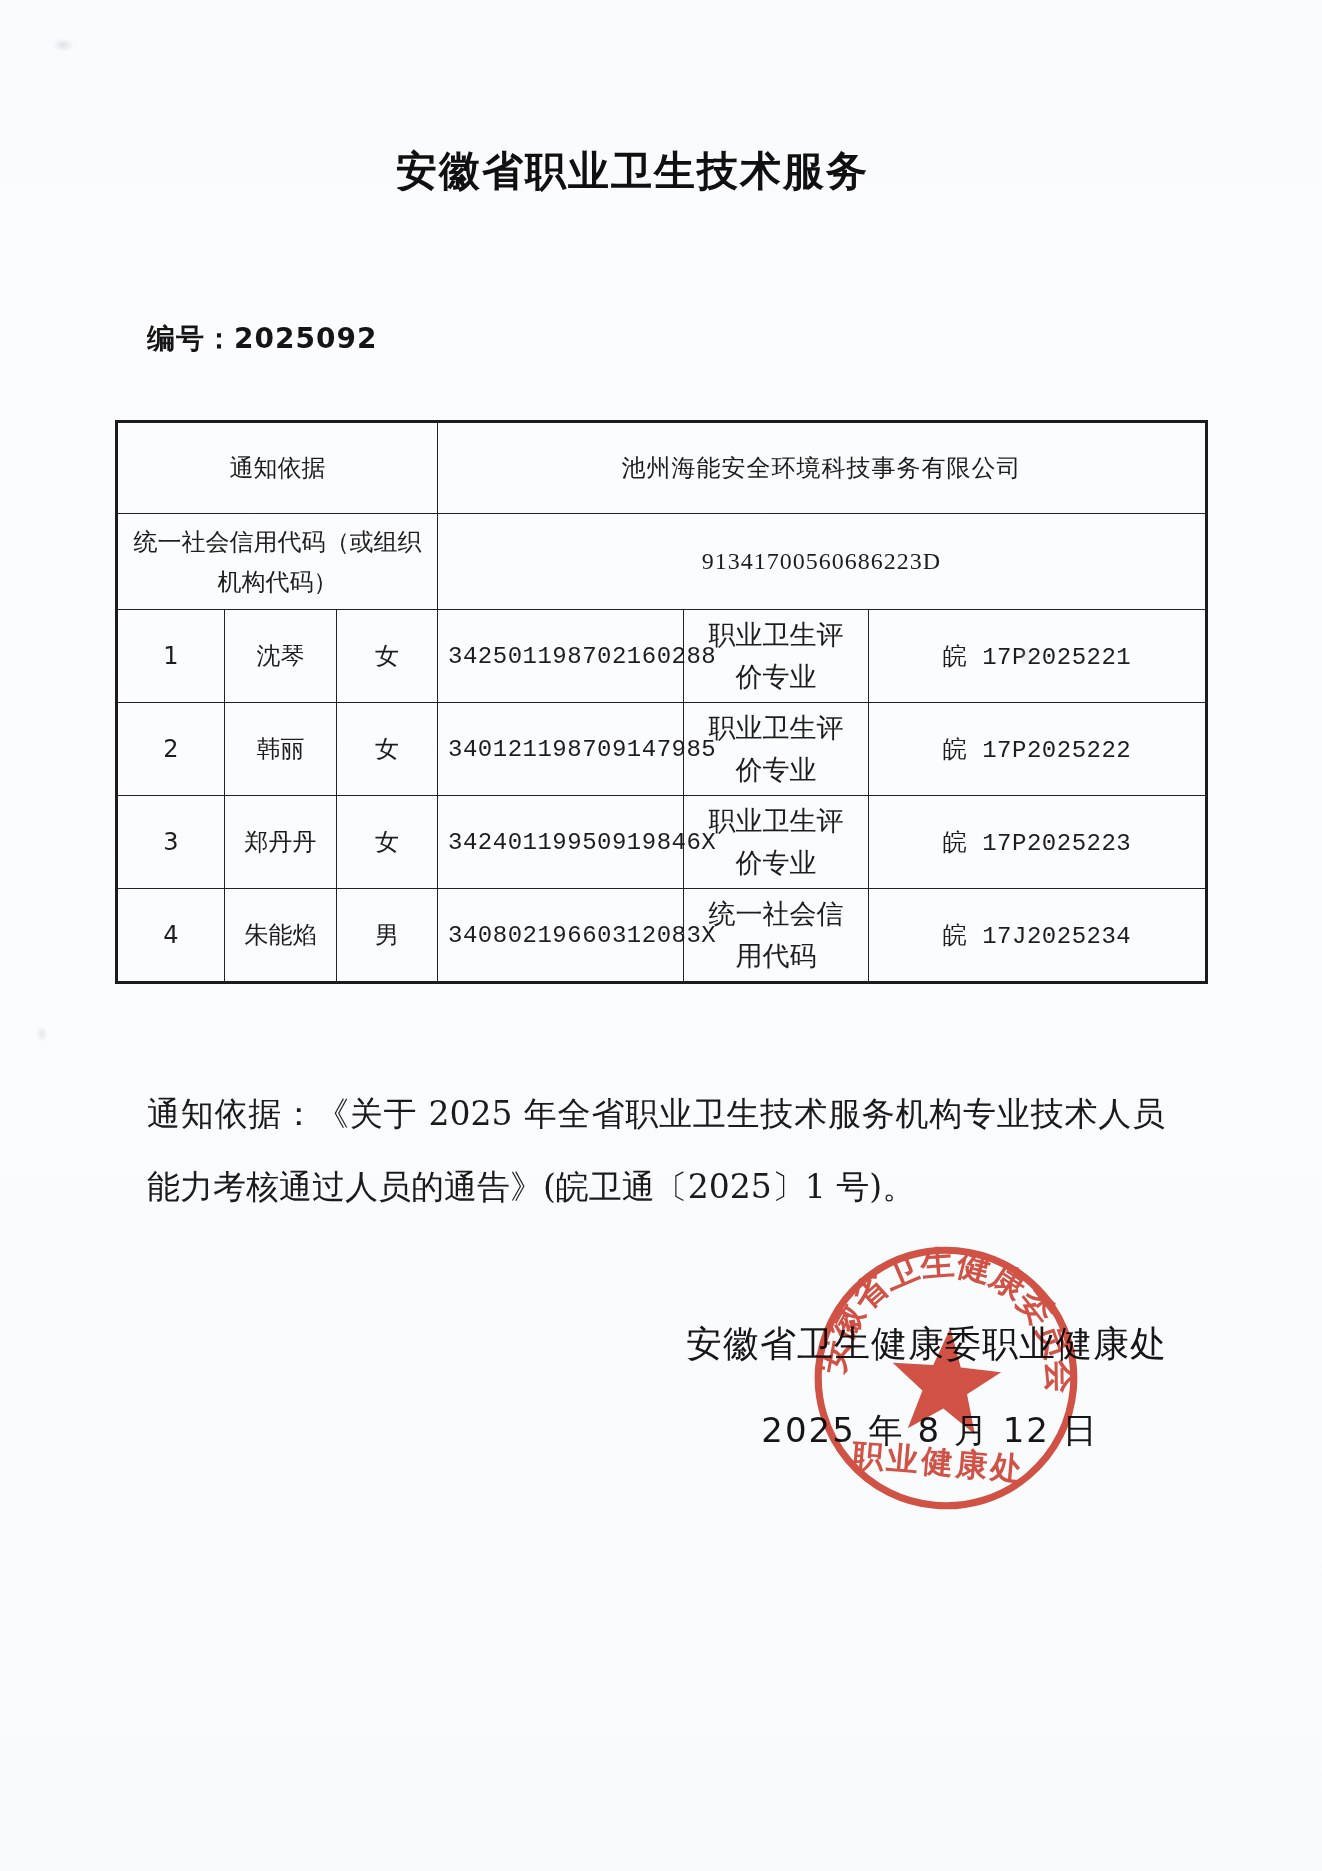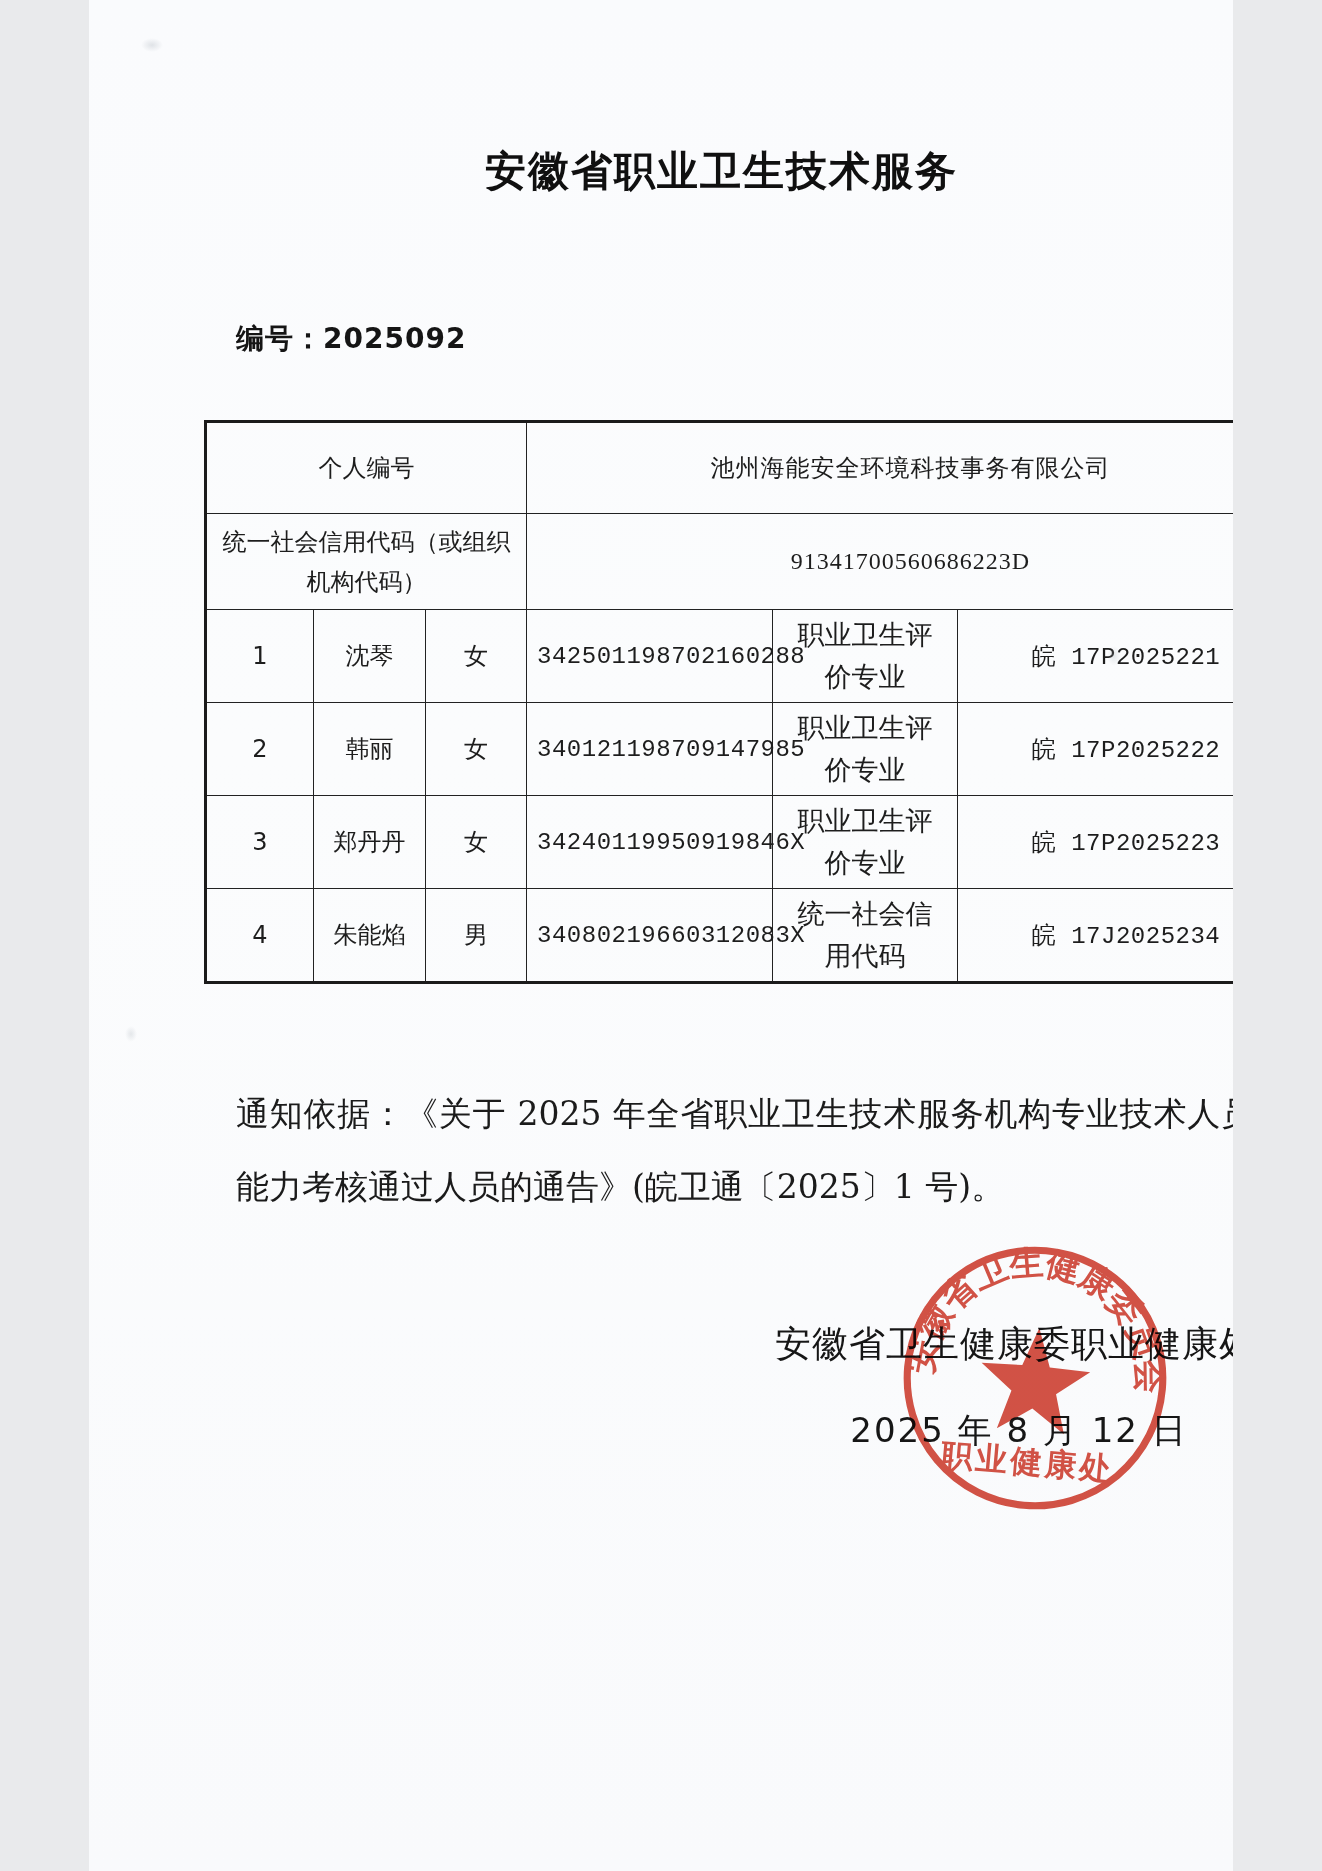--- a/index.html
+++ b/index.html
@@ -1,18 +1,18 @@
 <!DOCTYPE html>
 <html><head>
 <meta charset="utf-8">
 <style>
   html,body{margin:0;padding:0;background:#e9eaec;}
   .page{
     position:relative;
-    width:1144px;height:1871px;
+    width:1322px;height:1871px;
     margin:0 auto;
     background:linear-gradient(180deg,#fafbfd 0%,#fbfcfd 40%,#f9fafc 100%);
     color:#1d1d1d;
     font-family:"DejaVu Sans","Liberation Sans",sans-serif;
     overflow:hidden;
   }
   .title-block{
     position:absolute;left:60px;top:138px;width:1145px;
     text-align:center;font-weight:900;color:#101010;
     font-size:41px;line-height:66px;letter-spacing:2px;
@@ -90,21 +90,21 @@
     <colgroup>
       <col style="width:108px">
         <col style="width:112px">
         <col style="width:101px">
       <col style="width:246px">
         <col style="width:185px">
         <col style="width:338px">
     </colgroup>
     <tbody>
         <tr class="r-org">
-      <td colspan="3" class="cell-label">个人编号</td>
+      <td colspan="3" class="cell-label">通知依据</td>
       <td colspan="3" class="org-value">池州海能安全环境科技事务有限公司</td>
     </tr>
     <tr class="r-code">
       <td colspan="3" class="code-label">统一社会信用代码（或组织机构代码）</td>
       <td colspan="3" class="code-value">91341700560686223D</td>
     </tr>
     <tr class="r-data">
       <td>1</td>
       <td>沈琴</td>
       <td>女</td>

